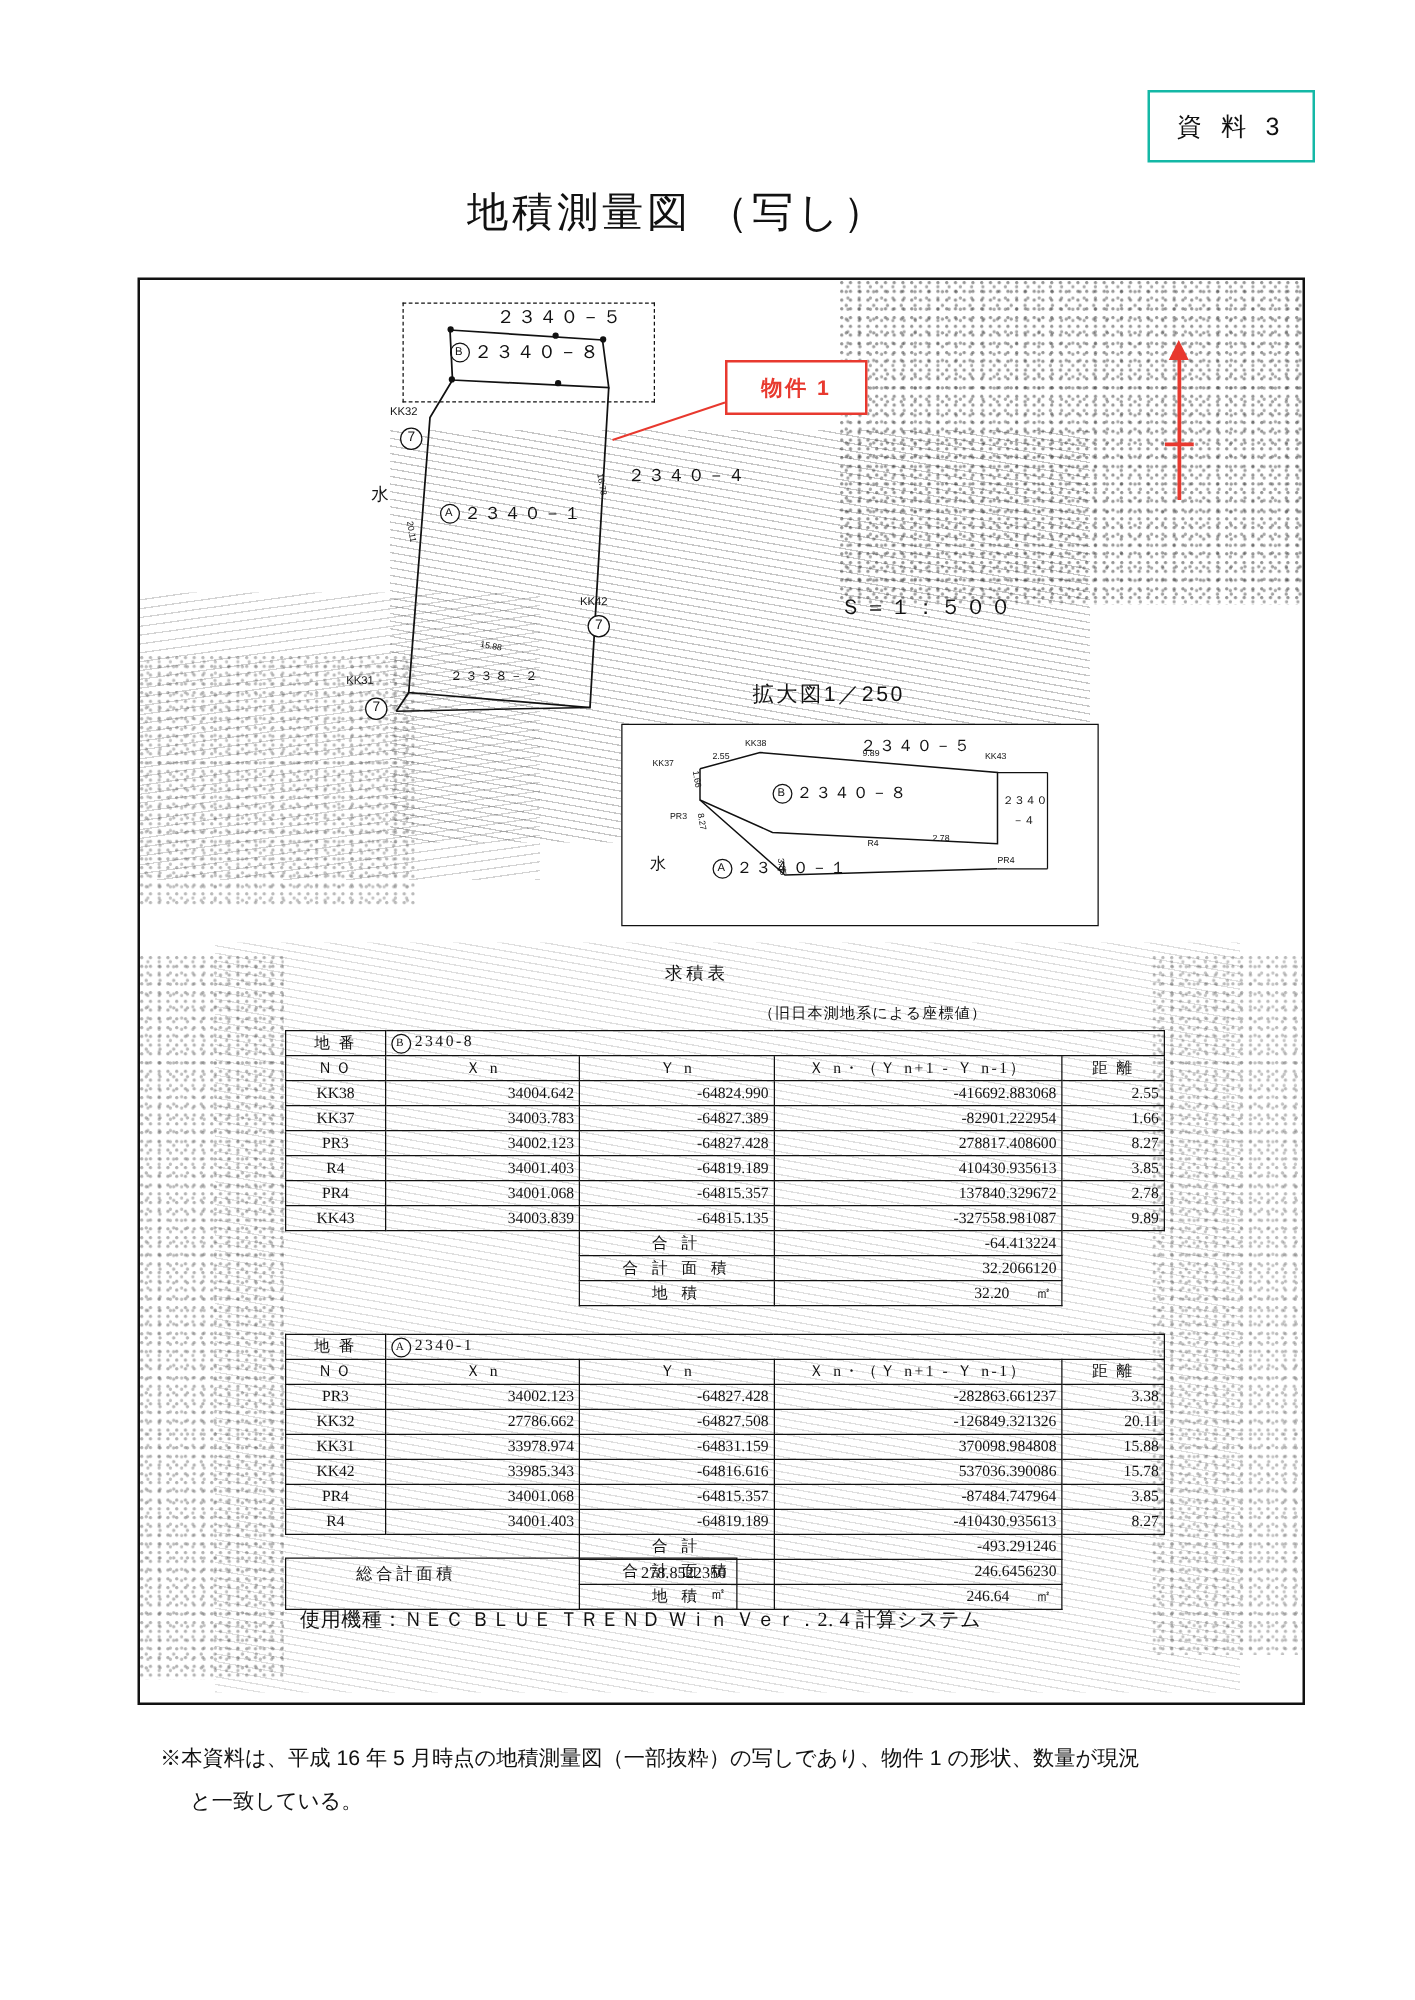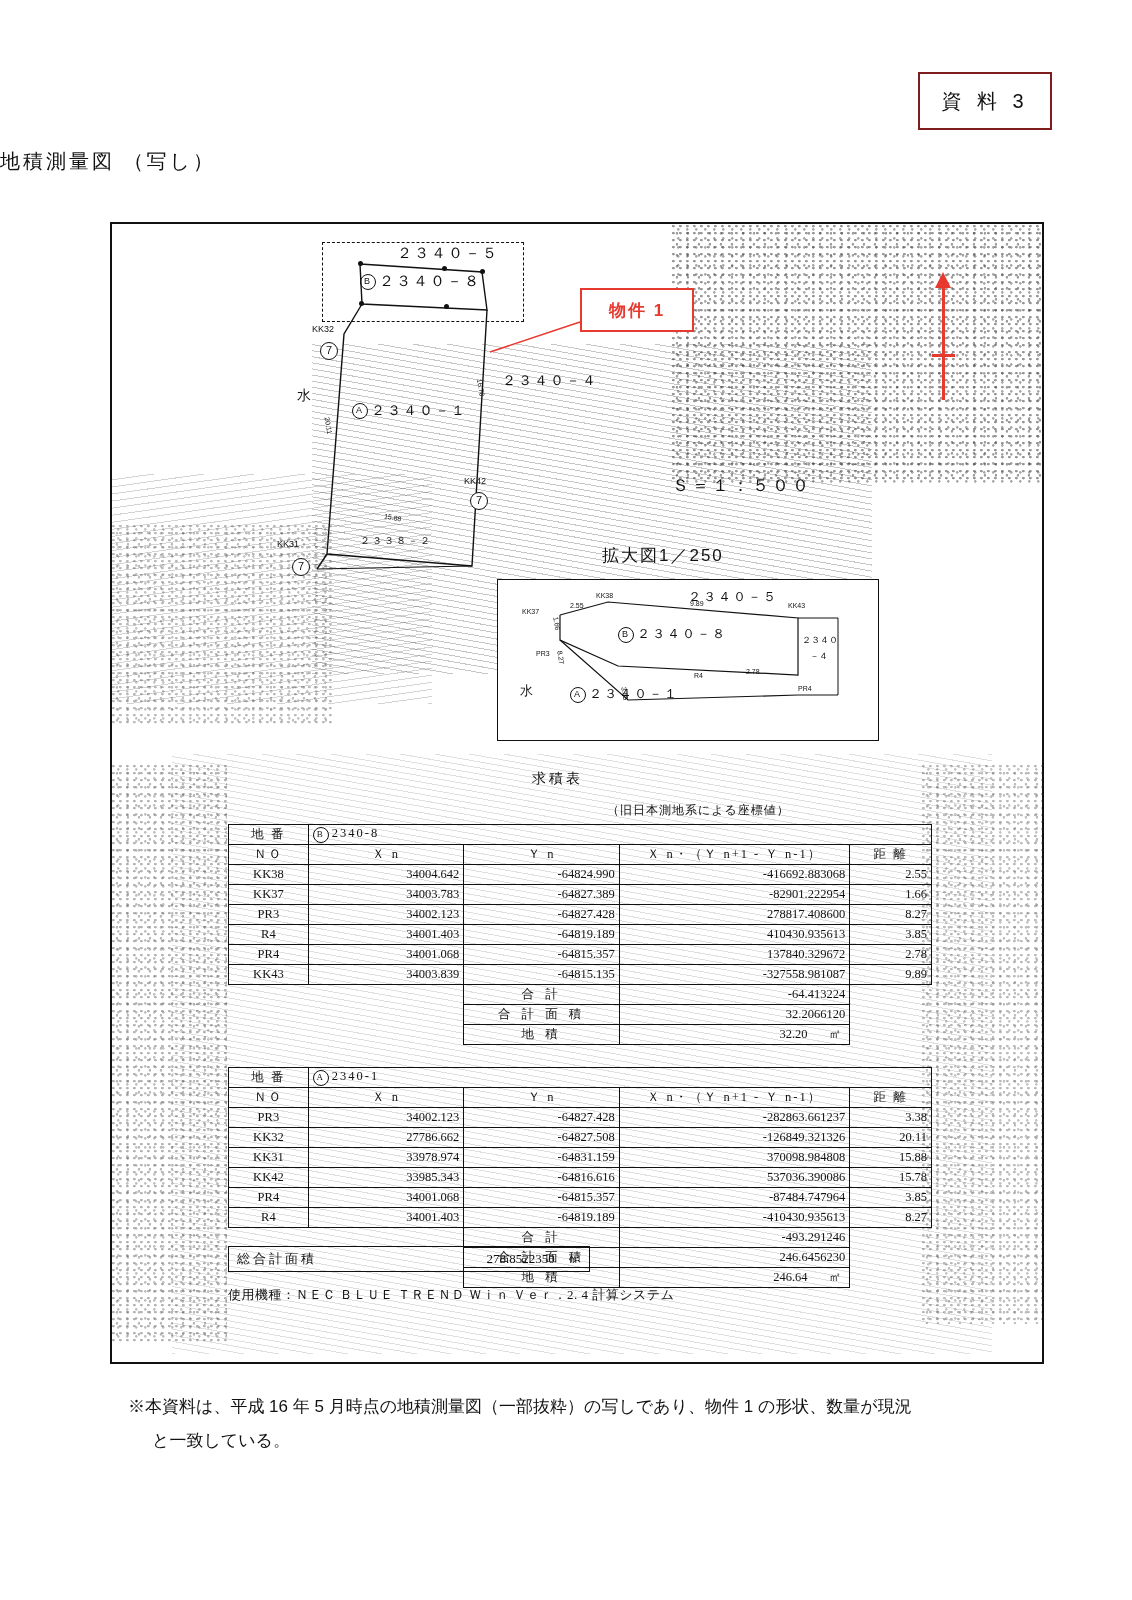--- a/index.html
+++ b/index.html
@@ -9,27 +9,27 @@
     font-family:"Liberation Sans", sans-serif;
     color:#111;
     position:relative;
     overflow:hidden;
   }
   .page{position:absolute;inset:0;}
 
   
   .doc-tag{
     position:absolute;left:918px;top:72px;width:130px;height:54px;
-    border:2px solid #7f1d1d;
+    border:2px solid #14b8a6;
     display:flex;align-items:center;justify-content:center;
     font-size:20px;letter-spacing:5px;
   }
   .doc-title{
-    position:absolute;left:0;top:148px;width:1084px;text-align:left;
-    font-size:20px;letter-spacing:3px;
+    position:absolute;left:0;top:148px;width:1084px;text-align:center;
+    font-size:33px;letter-spacing:3px;
   }
 
   
   .frame{
     position:absolute;left:110px;top:222px;width:930px;height:1138px;
     border:2px solid #111;background:#fff;overflow:hidden;
   }
 
   
   .noise{
@@ -106,24 +106,24 @@
   .hdr td{text-align:center;letter-spacing:2px;}
   .parcel td{letter-spacing:2px;}
   .nb{border:none !important;}
   .sum-lbl{text-align:center;letter-spacing:4px;}
 
   .total-box{
     position:absolute;left:116px;top:1041px;width:360px;
     border:1px solid #111;font-family:"Liberation Serif", serif;font-size:13px;
   }
   .total-box .row{display:flex;}
-  .total-box .k{width:190px;padding:3px 8px;letter-spacing:3px;}
+  .total-box .k{width:190px;padding:3px 8px;letter-spacing:3px;margin-left:48px;}
   .total-box .v{flex:1;padding:3px 8px;text-align:right;}
 
-  .footnote{position:absolute;left:116px;font-family:"Liberation Serif", serif;font-size:13px;letter-spacing:.5px;}
+  .footnote{position:absolute;left:128px;font-family:"Liberation Serif", serif;font-size:16px;letter-spacing:.5px;}
 
   .bottom-note{
     position:absolute;left:128px;top:1390px;width:900px;
     font-size:17px;line-height:34px;
   }
   .bottom-note .l2{margin-left:24px;}
 </style>
 </head>
 <body>
 

